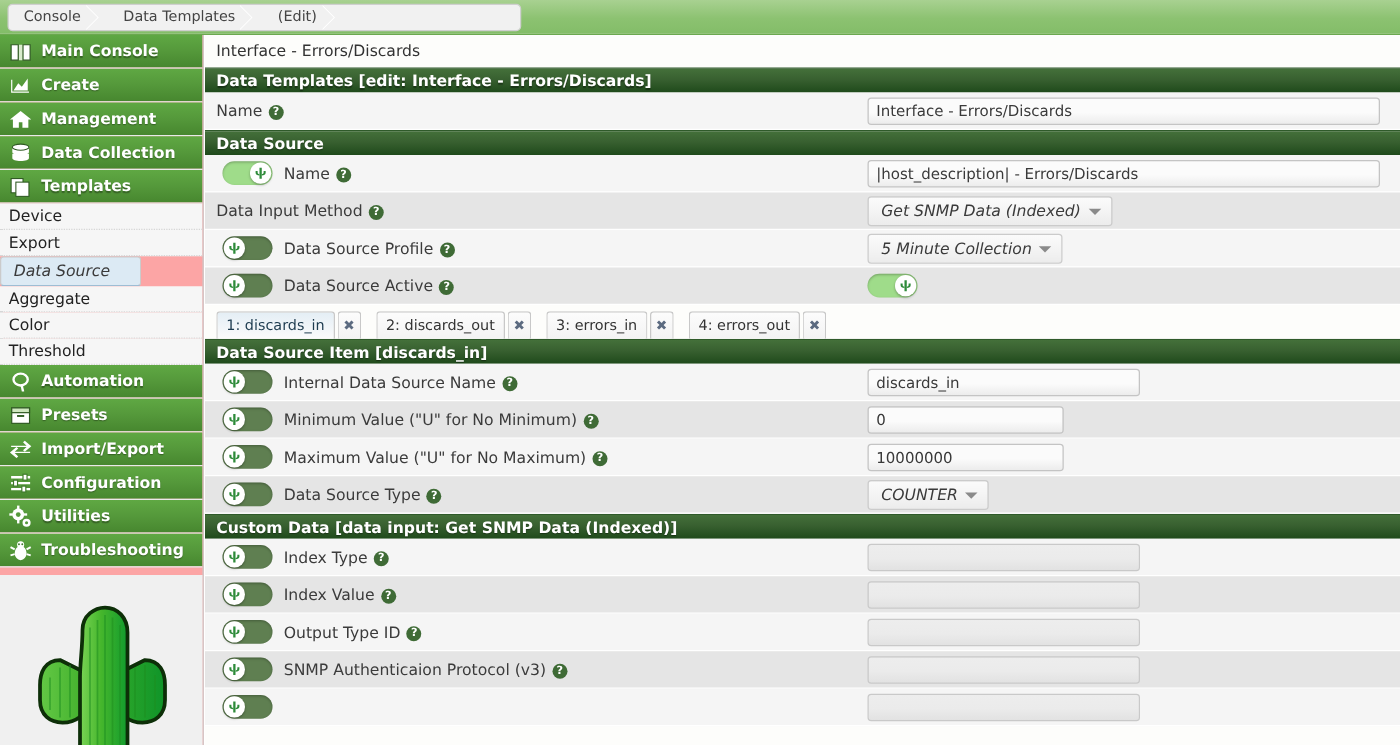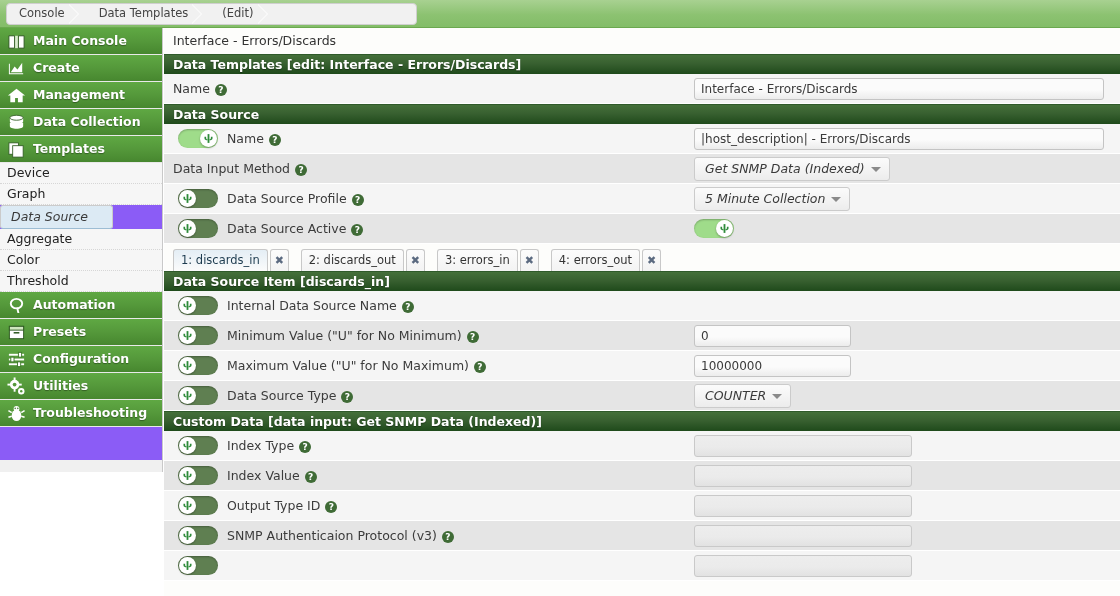--- a/index.html
+++ b/index.html
@@ -45,22 +45,22 @@
   }
   .crumb .arrow::after {
     content: ""; position: absolute; left: -1px; top: 1px;
     border-top: 10px solid transparent;
     border-bottom: 10px solid transparent;
     border-left: 10px solid #f1f1f1;
   }
 
   
   #sidebar {
-    position: absolute; left: 0; top: 28px; width: 163px; height: 444px;
-    background: #8b5cf6;
+    position: absolute; left: 0; top: 28px; width: 163px; height: 568px;
+    background: #fca5a5;
     border-right: 1px solid #c9c9c9;
     overflow: hidden;
   }
   .nav-head {
     position: relative;
     height: 27px; line-height: 26px;
     background: linear-gradient(to bottom, #5fa843 0%, #55993b 48%, #47872f 100%);
     color: #ffffff;
     font-weight: bold;
     font-size: 12.5px;
@@ -267,31 +267,35 @@
             <ellipse cx="10" cy="5" rx="7" ry="2.6" fill="#fff"></ellipse>
             <path d="M3 5v4c0 1.5 3 2.6 7 2.6s7-1.1 7-2.6V5z" fill="#fff"></path>
             <path d="M3 10.5V14c0 1.5 3 2.6 7 2.6s7-1.1 7-2.6v-3.5z" fill="#fff"></path>
             <ellipse cx="10" cy="5" rx="7" ry="2.6" fill="none" stroke="#2f5a22" stroke-width=".9"></ellipse>
           </svg></span><span>Data Collection</span></div>
       <div class="nav-head"><span class="nicon"><svg viewBox="0 0 20 20" width="19" height="19">
             <rect x="2" y="3" width="10" height="12" fill="#fff" stroke="#2f5a22" stroke-width=".9"></rect>
             <rect x="6" y="6" width="11" height="12" fill="#fff" stroke="#2f5a22" stroke-width=".9"></rect>
           </svg></span><span>Templates</span></div>
     </div>
-  <div id="nav-templates"><div class="nav-sub">Device</div><div class="nav-sub">Graph</div><div class="nav-sub sel">Data Source</div><div class="nav-sub">Aggregate</div><div class="nav-sub">Color</div><div class="nav-sub">Threshold</div></div>
+  <div id="nav-templates"><div class="nav-sub">Device</div><div class="nav-sub">Export</div><div class="nav-sub sel">Data Source</div><div class="nav-sub">Aggregate</div><div class="nav-sub">Color</div><div class="nav-sub">Threshold</div></div>
   <div id="nav-bottom">
       <div class="nav-head"><span class="nicon"><svg viewBox="0 0 20 20" width="19" height="19">
             <ellipse cx="10" cy="8" rx="6" ry="5" fill="none" stroke="#fff" stroke-width="2"></ellipse>
             <path d="M11 12c0 3 1 5 1 6" stroke="#fff" stroke-width="2" fill="none"></path>
           </svg></span><span>Automation</span></div>
       <div class="nav-head"><span class="nicon"><svg viewBox="0 0 20 20" width="19" height="19">
             <rect x="2.5" y="3.5" width="15" height="13" fill="#fff" stroke="#2f5a22" stroke-width="1"></rect>
             <rect x="2.5" y="3.5" width="15" height="4" fill="#cfe6c0" stroke="#2f5a22" stroke-width="1"></rect>
             <rect x="7" y="9.5" width="6" height="1.6" fill="#2f5a22"></rect>
           </svg></span><span>Presets</span></div>
+      <div class="nav-head"><span class="nicon"><svg viewBox="0 0 20 20" width="19" height="19">
+            <path d="M2 7h13l-3-3 1.5-1.2L19 7.3 13.5 12 12 10.8 15 8H2z" fill="#fff"></path>
+            <path d="M18 13H5l3 3-1.5 1.2L1 12.7 6.5 8 8 9.2 5 12h13z" fill="#fff"></path>
+          </svg></span><span>Import/Export</span></div>
       <div class="nav-head"><span class="nicon"><svg viewBox="0 0 20 20" width="19" height="19">
             <g stroke="#fff" stroke-width="2">
               <line x1="2" y1="5" x2="18" y2="5"></line>
               <line x1="2" y1="10" x2="18" y2="10"></line>
               <line x1="2" y1="15" x2="18" y2="15"></line>
             </g>
             <g fill="#fff" stroke="#3f7a2c" stroke-width="1">
               <rect x="12" y="2.5" width="3.4" height="5"></rect>
               <rect x="4" y="7.5" width="3.4" height="5"></rect>
               <rect x="11" y="12.5" width="3.4" height="5"></rect>
@@ -498,20 +502,23 @@
                 <path d="M1.6 4.2h1.8v1.3c0 .9.7 1.4 1.6 1.4V8C3 8 1.6 7.1 1.6 5.6z" fill="#2e8b3a"></path>
                 <path d="M10.4 4.2H8.6v1.3c0 .9-.7 1.4-1.6 1.4V8c2 0 3.4-.9 3.4-2.4z" fill="#2e8b3a"></path>
               </svg>
             </div>
           </div>
           <span class="lbl">
             <span>Internal Data Source Name</span>
             <span class="help">?</span>
           </span>
         </div>
+        <div class="ctl-cell">
+          <div class="tinput med">discards_in</div>
+        </div>
       </div>
       <div class="row even">
         <div class="lbl-cell indent">
           <div class="toggle off">
             <div class="knob">
               <svg width="11" height="11" viewBox="0 0 12 12">
                 <path d="M5 1.2h2v9.6H5z" fill="#2e8b3a"></path>
                 <path d="M1.6 4.2h1.8v1.3c0 .9.7 1.4 1.6 1.4V8C3 8 1.6 7.1 1.6 5.6z" fill="#2e8b3a"></path>
                 <path d="M10.4 4.2H8.6v1.3c0 .9-.7 1.4-1.6 1.4V8c2 0 3.4-.9 3.4-2.4z" fill="#2e8b3a"></path>
               </svg>

